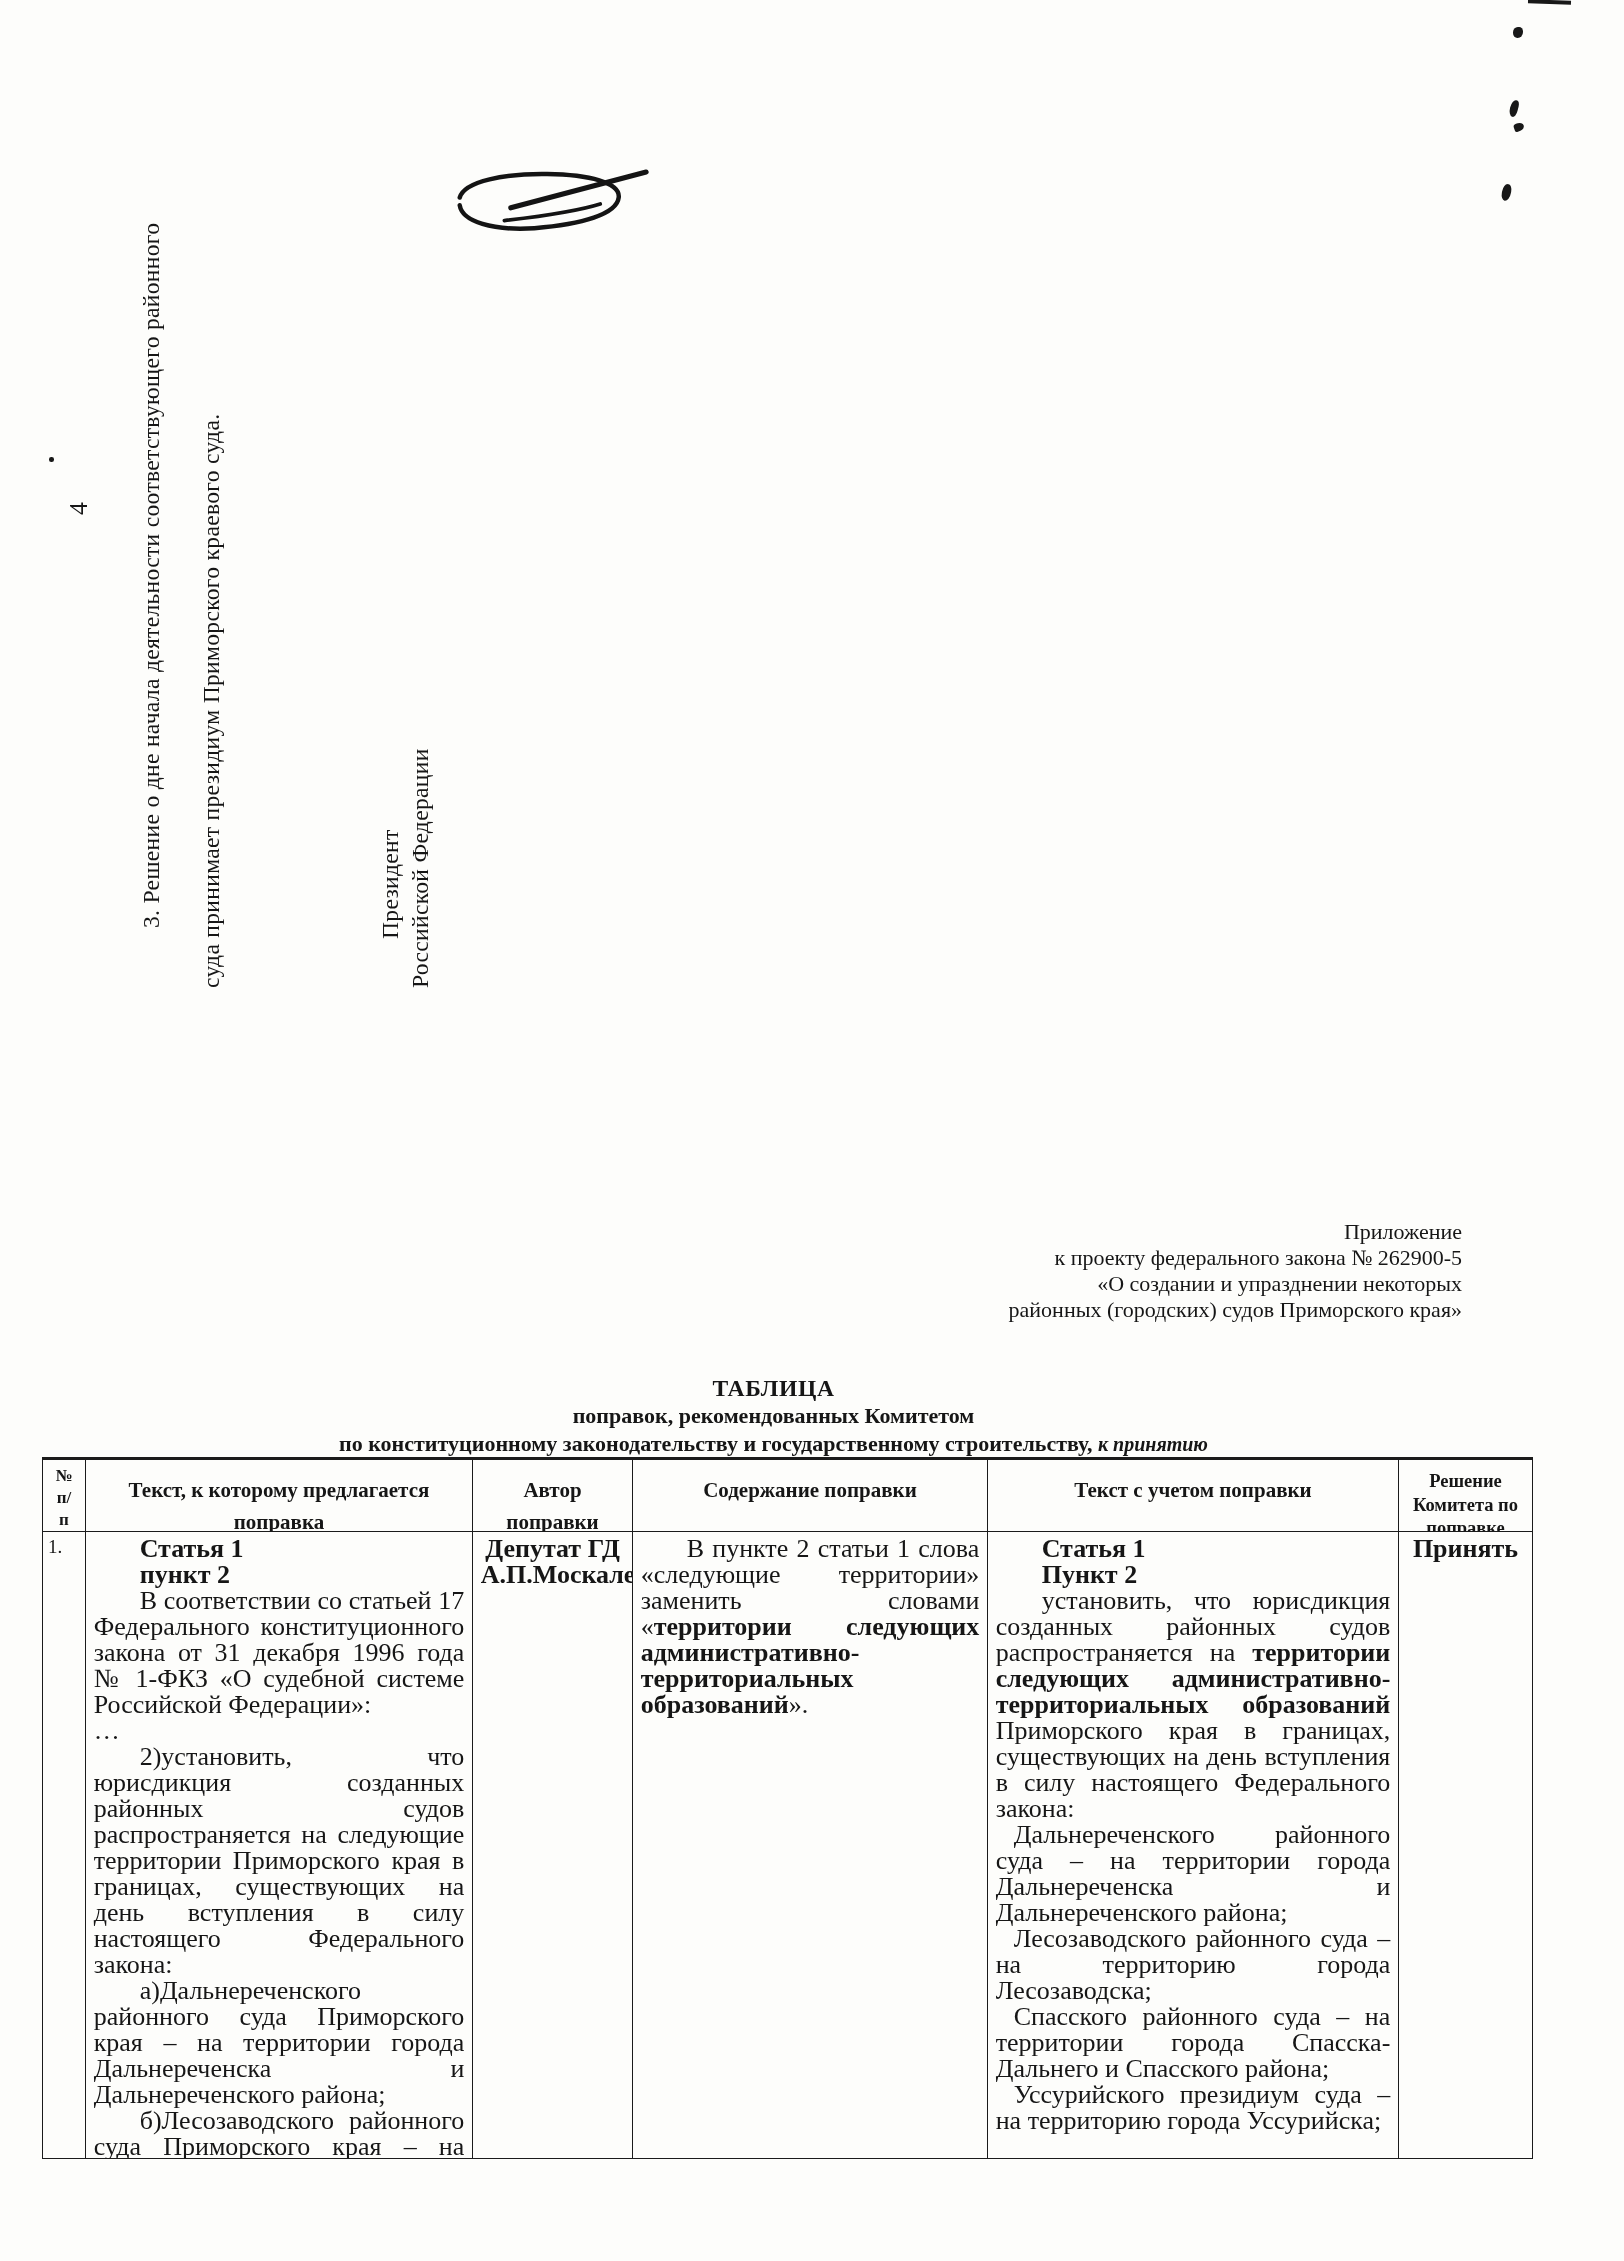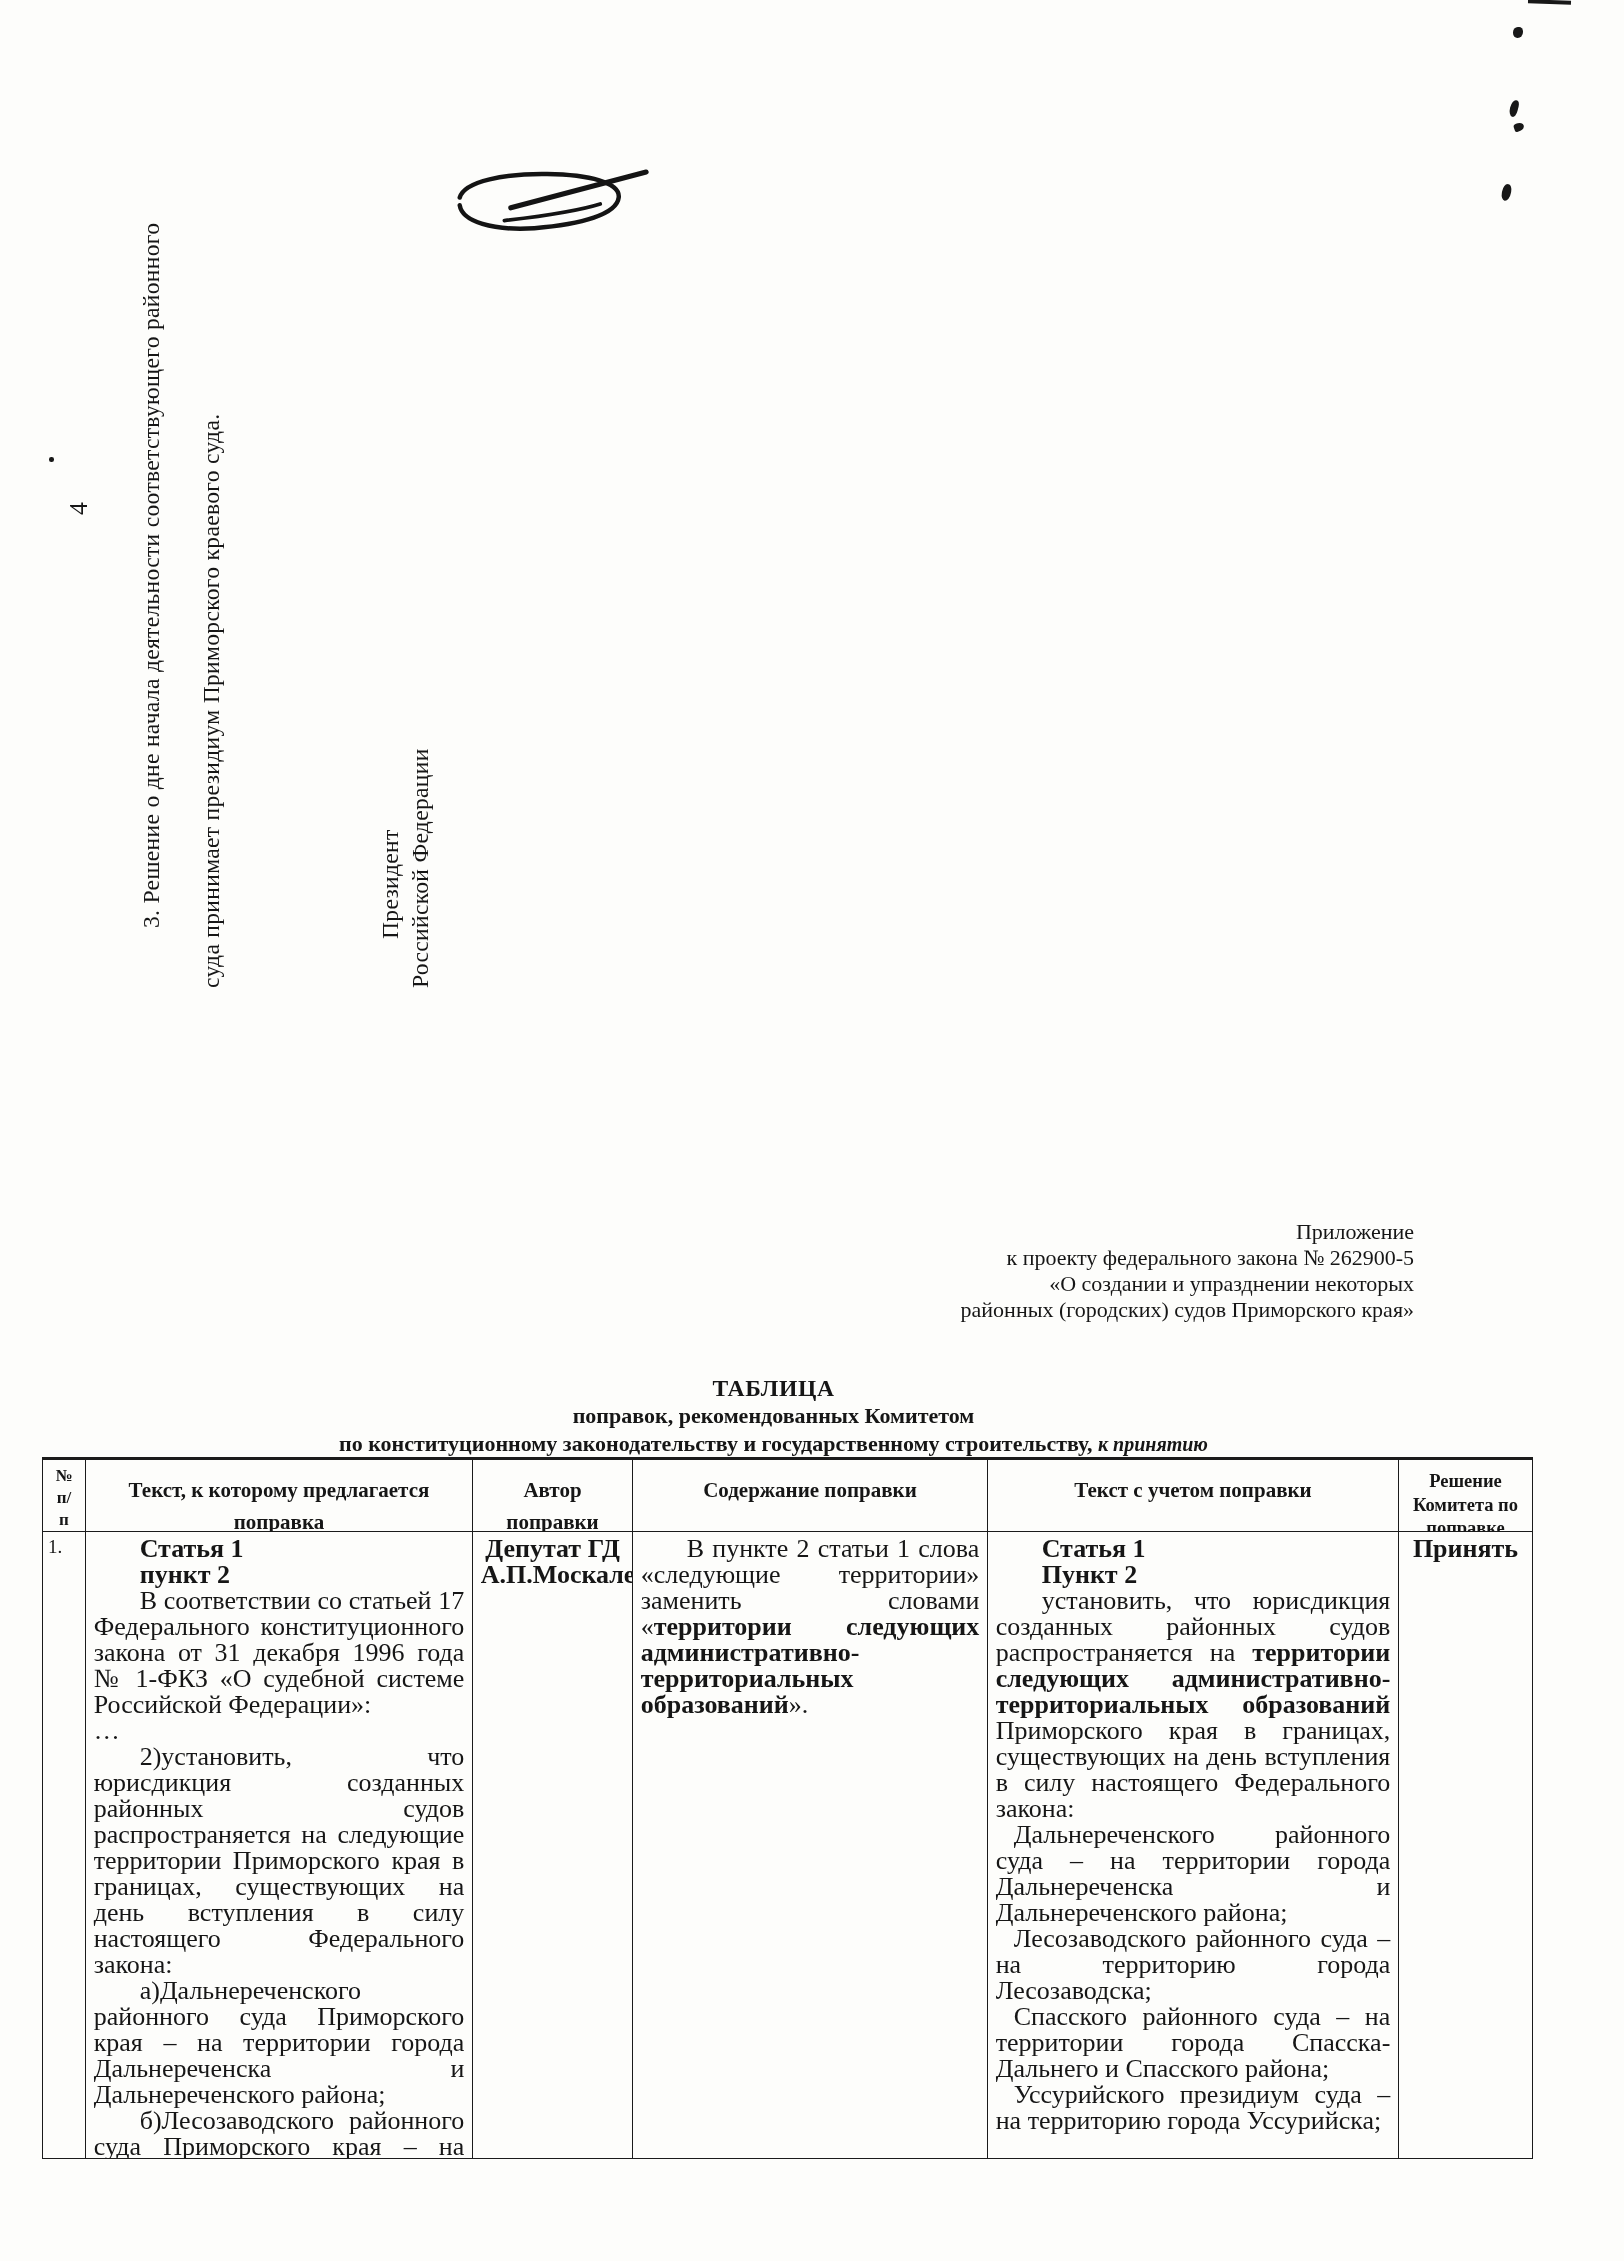--- a/index.html
+++ b/index.html
@@ -18,21 +18,21 @@
     transform-origin:0 0;
     white-space:nowrap;
     font-size:23.6px;
     line-height:28px;
     letter-spacing:0.3px;
   }
   .vnum{font-size:25.6px;}
   
   .appendix{
     position:absolute;
-    left:875px;top:1219px;width:539px;
+    left:923px;top:1219px;width:539px;
     text-align:right;
     font-size:22px;line-height:26px;font-family:Liberation Serif, serif;
   }
   
   .tbl-title{
     position:absolute;
     left:243px;top:1374px;width:1061px;
     text-align:center;font-weight:bold;
   }
   .tbl-title .t1{font-size:23.6px;line-height:28px;letter-spacing:0.6px;}

